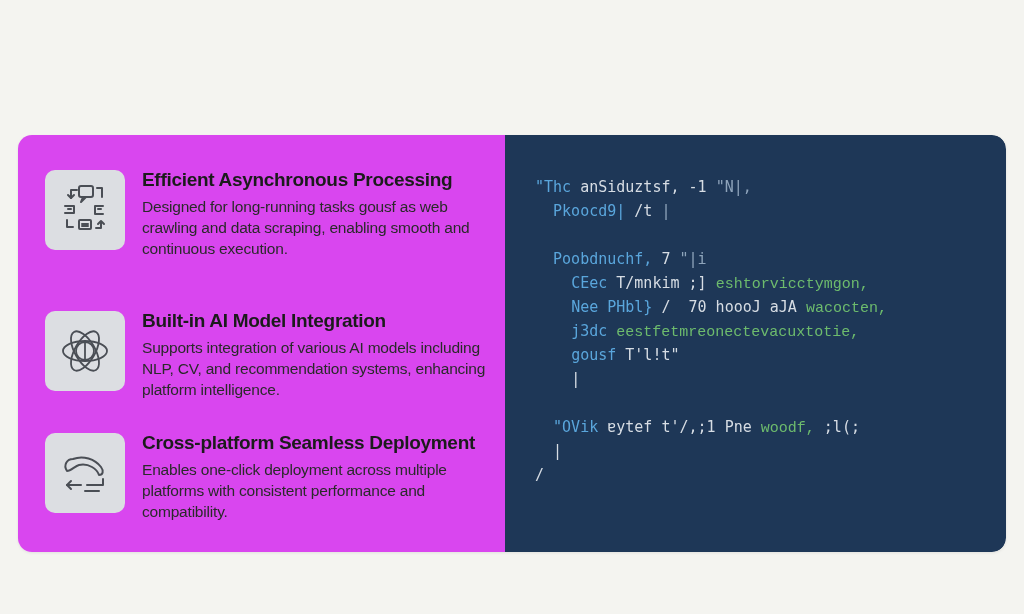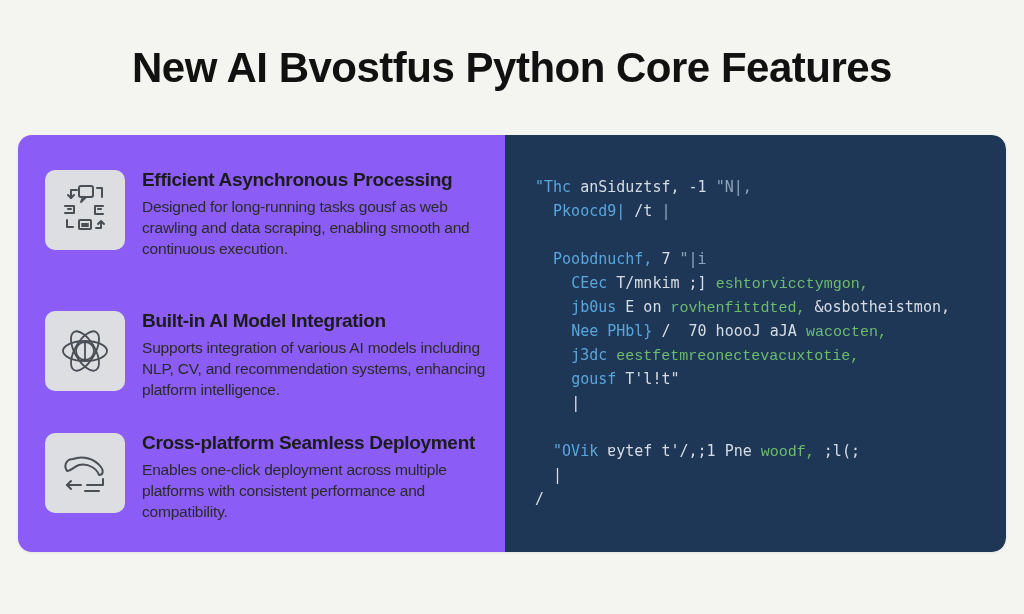--- a/index.html
+++ b/index.html
@@ -15,21 +15,21 @@
       text-align: center; font-size: 42px; font-weight: bold;
       letter-spacing: -0.5px; color: #111;
     }
     .card {
       position: absolute; left: 18px; top: 135px; width: 988px; height: 417px;
       border-radius: 14px; overflow: hidden;
       box-shadow: 0 1px 3px rgba(0,0,0,0.08);
     }
     .left {
       position: absolute; left: 0; top: 0; width: 487px; height: 417px;
-      background: #8b5cf6;
+      background: #d946ef;
     }
     .right {
       position: absolute; left: 487px; top: 0; width: 501px; height: 417px;
       background: #1e3757;
       border-radius: 0 14px 14px 0;
     }
     .feature { position: absolute; left: 27px; width: 455px; height: 110px; }
     .feature .icon-box {
       position: absolute; left: 0; top: 0; width: 80px; height: 80px;
       background: #dcdee2; border-radius: 10px;
@@ -52,21 +52,20 @@
     .code .line { white-space: pre; height: 24px; }
     .kw { color: #5aa6dc; }
     .str { color: #6dbb6d; font-family: Liberation Mono, monospace; }
     .txt { color: #d7dde4; margin-top: 41px; }
     .dim { color: #8ea4bb; }
   </style>
 </head>
 <body>
 
 <div class="page">
-  <h1 class="title">New AI Bvostfus Python Core Features</h1>
 
   <div class="card">
     <div class="left">
 
       <div class="feature" style="top:35px">
         <div class="icon-box">
           <svg viewBox="0 0 60 60" fill="none" stroke="#4a4e55" stroke-width="2" stroke-linecap="round" stroke-linejoin="round">
             <path d="M22 10 h-6 v8"></path>
               <path d="M13 15 l3 3 l3 -3"></path>
             <rect x="24" y="6" width="14" height="11" rx="2"></rect>
@@ -123,21 +122,20 @@
 
     </div>
 
     <div class="right">
       <div class="code" id="code-block">
           <div class="line"><span class="kw">"Thc</span><span class="txt"> anSiduztsf, -1 </span><span class="dim">"N|,</span></div>
           <div class="line"><span>  </span><span class="kw">Pkoocd9|</span><span class="txt"> /t </span><span class="dim">|</span></div>
           <div class="line"></div>
           <div class="line"><span>  </span><span class="kw">Poobdnuchf,</span><span class="txt"> 7 </span><span class="dim">"|i</span></div>
           <div class="line"><span>    </span><span class="kw">CEec</span><span class="txt"> T/mnkim ;] </span><span class="str">eshtorvicctymgon,</span></div>
-          <div class="line"><span>    </span><span class="kw">jb0us</span><span class="txt"> E on </span><span class="str">rovhenfittdted,</span><span class="txt"> &amp;osbotheistmon,</span></div>
           <div class="line"><span>    </span><span class="kw">Nee PHbl}</span><span class="txt"> /  70 hoooJ aJA </span><span class="str">wacocten,</span></div>
           <div class="line"><span>    </span><span class="kw">j3dc</span><span class="txt"> </span><span class="str">eestfetmreonectevacuxtotie,</span></div>
           <div class="line"><span>    </span><span class="kw">gousf</span><span class="txt"> T'l!t"</span></div>
           <div class="line"><span>    </span><span class="txt">|</span></div>
           <div class="line"></div>
           <div class="line"><span>  </span><span class="kw">"OVik</span><span class="txt"> ɐytef t'/,;1 Pne </span><span class="str">woodf,</span><span class="txt"> ;l(;</span></div>
           <div class="line"><span>  </span><span class="txt">|</span></div>
           <div class="line"><span class="txt">/</span></div>
         </div>
     </div>

